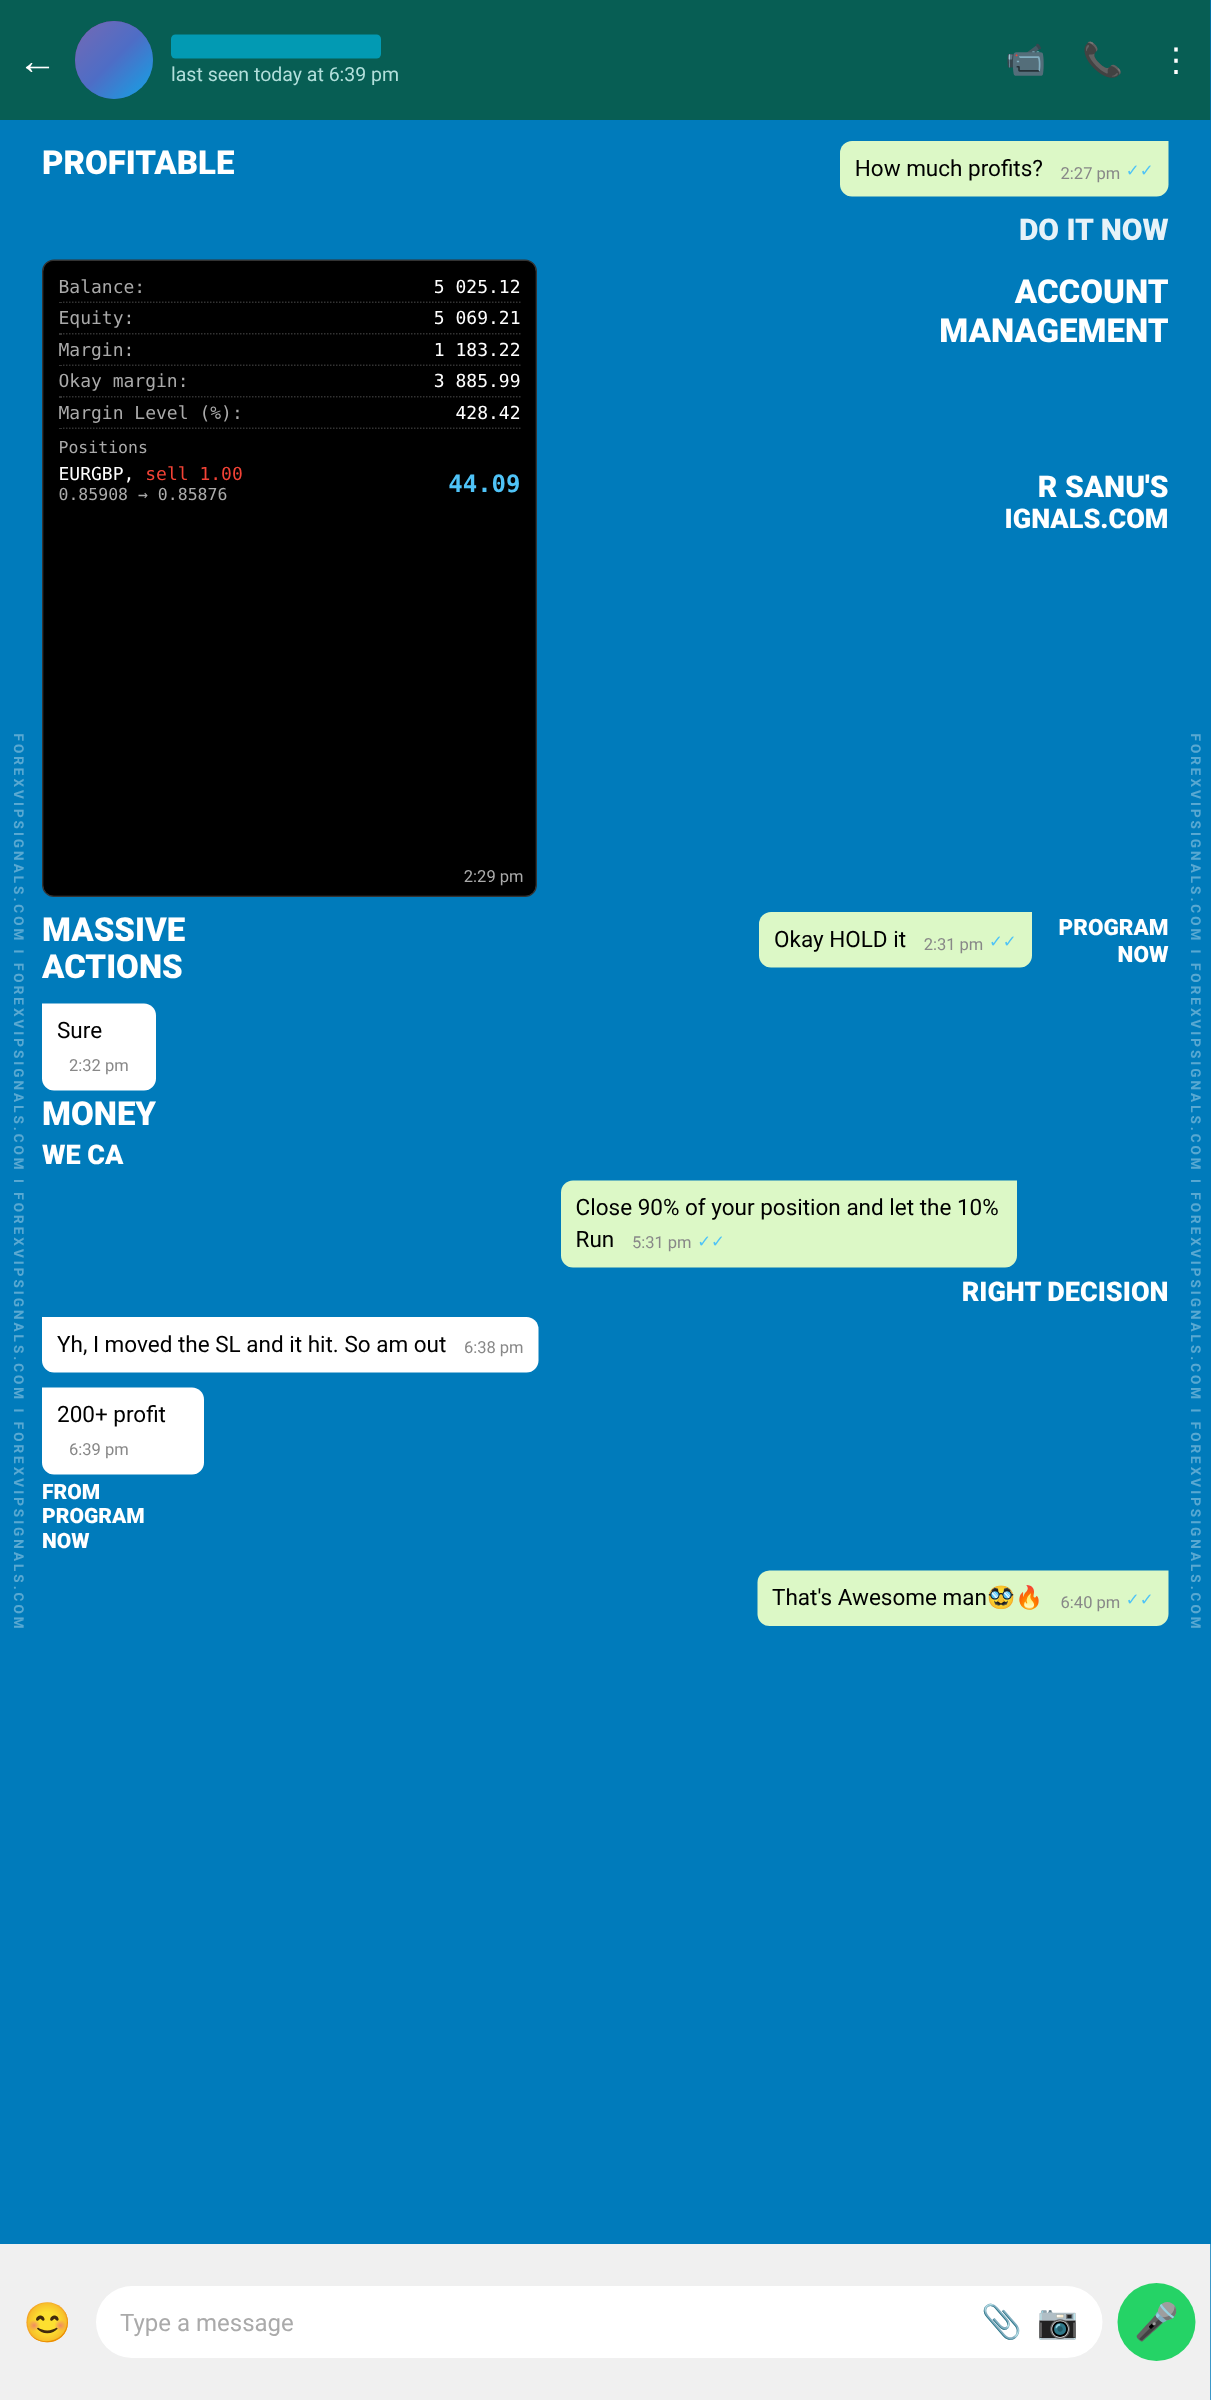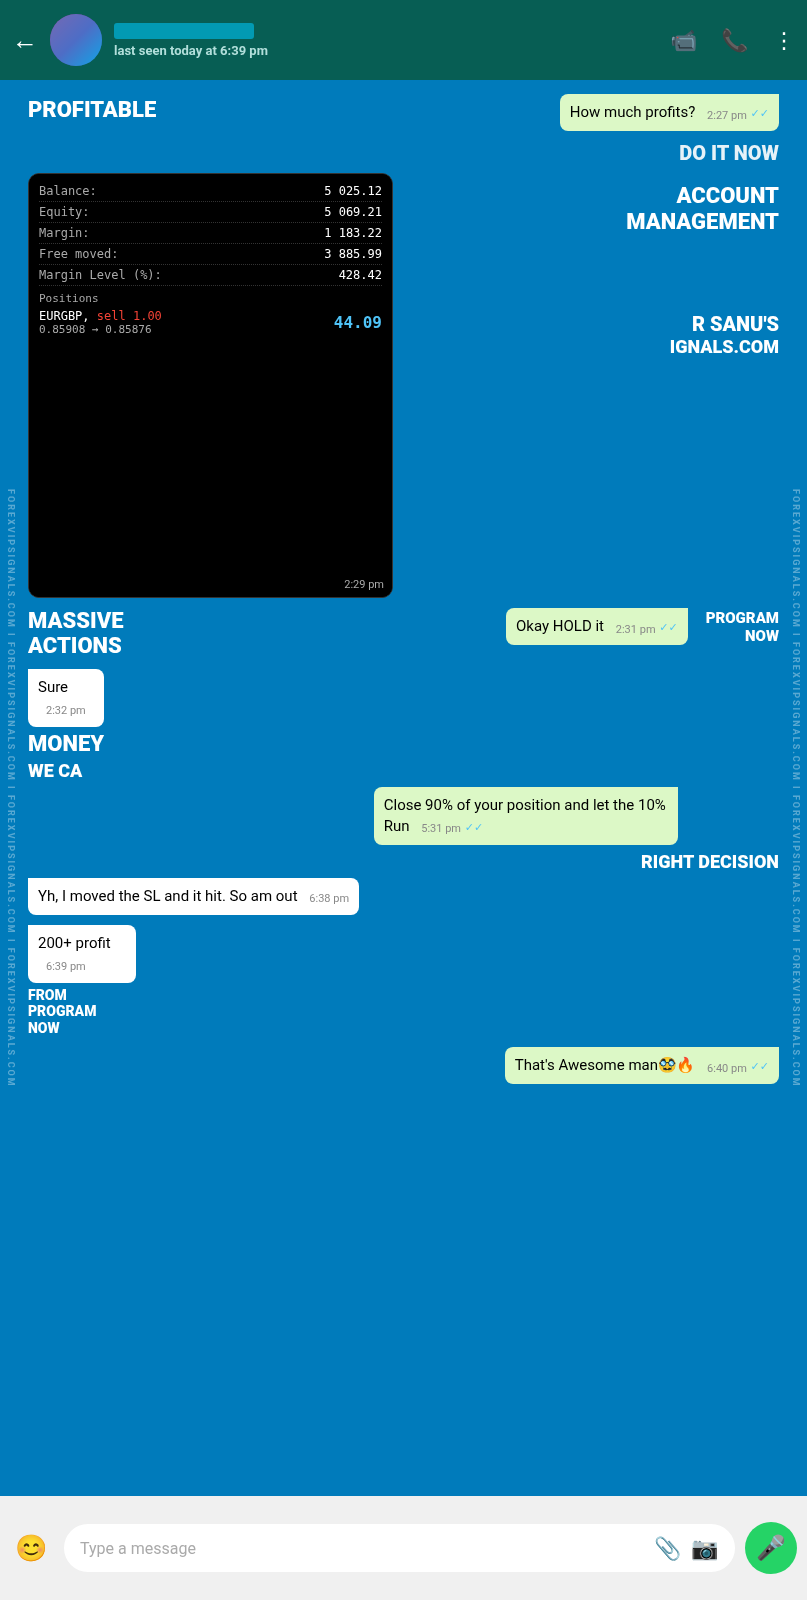--- a/index.html
+++ b/index.html
@@ -37,21 +37,20 @@
       position: relative;
       overflow: hidden;
     }
     .header-avatar-blur {
       position: absolute;
       inset: 0;
       background: rgba(0,180,220,0.5);
     }
     .header-info {
       flex: 1;
-      font-weight: bold;
     }
     .header-name {
       color: rgba(0,180,220,0.9);
       font-size: 18px;
       font-weight: 500;
       background: rgba(0,180,220,0.7);
       height: 16px;
       border-radius: 3px;
       width: 140px;
       margin-bottom: 4px;
@@ -302,36 +301,36 @@
         <span>How much profits?</span>
         <span class="bubble-time">2:27 pm</span>
         <span class="bubble-ticks">✓✓</span>
       </div>
     </div>
 
     <div style="color:white; font-size:20px; font-weight:900; text-transform:uppercase; opacity:0.9; margin-bottom:2px; text-align:right;">DO IT NOW</div>
 
     <div style="display:flex; justify-content:space-between; align-items:flex-start; gap:8px;">
 
-      <div class="image-bubble" style="width:365px;border-radius:11px;">
+      <div class="image-bubble" style="width:330px;">
         <div class="trading-screenshot">
           <div class="row">
             <span class="label">Balance:</span>
             <span class="value">5 025.12</span>
           </div>
           <div class="row">
             <span class="label">Equity:</span>
             <span class="value">5 069.21</span>
           </div>
           <div class="row">
             <span class="label">Margin:</span>
             <span class="value">1 183.22</span>
           </div>
           <div class="row">
-            <span class="label">Free moved:</span>
+            <span class="label">Okay margin:</span>
             <span class="value">3 885.99</span>
           </div>
           <div class="row">
             <span class="label">Margin Level (%):</span>
             <span class="value">428.42</span>
           </div>
           <div class="section-title">Positions</div>
           <div class="position-row" style="margin-top:4px;">
             <div>
               <div>

